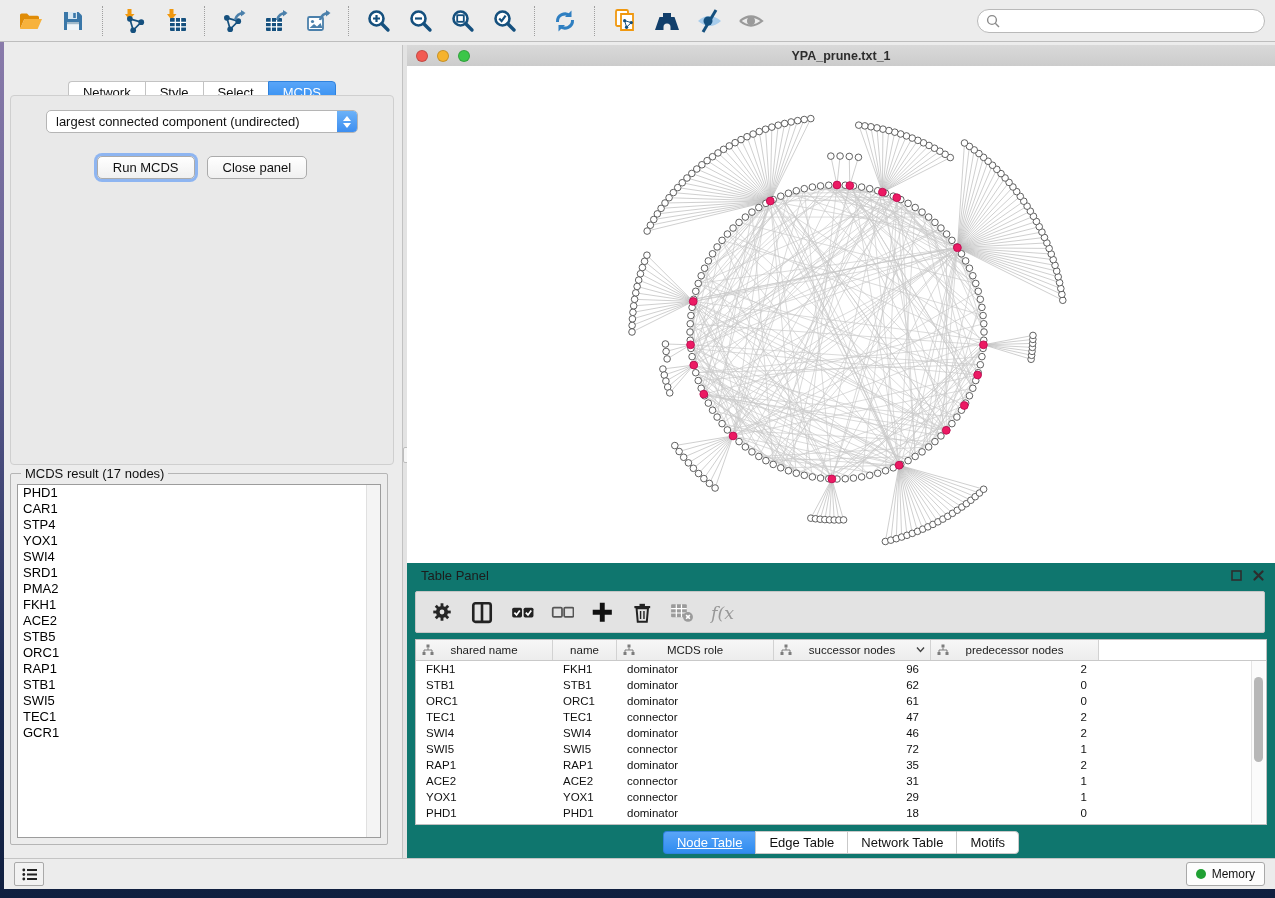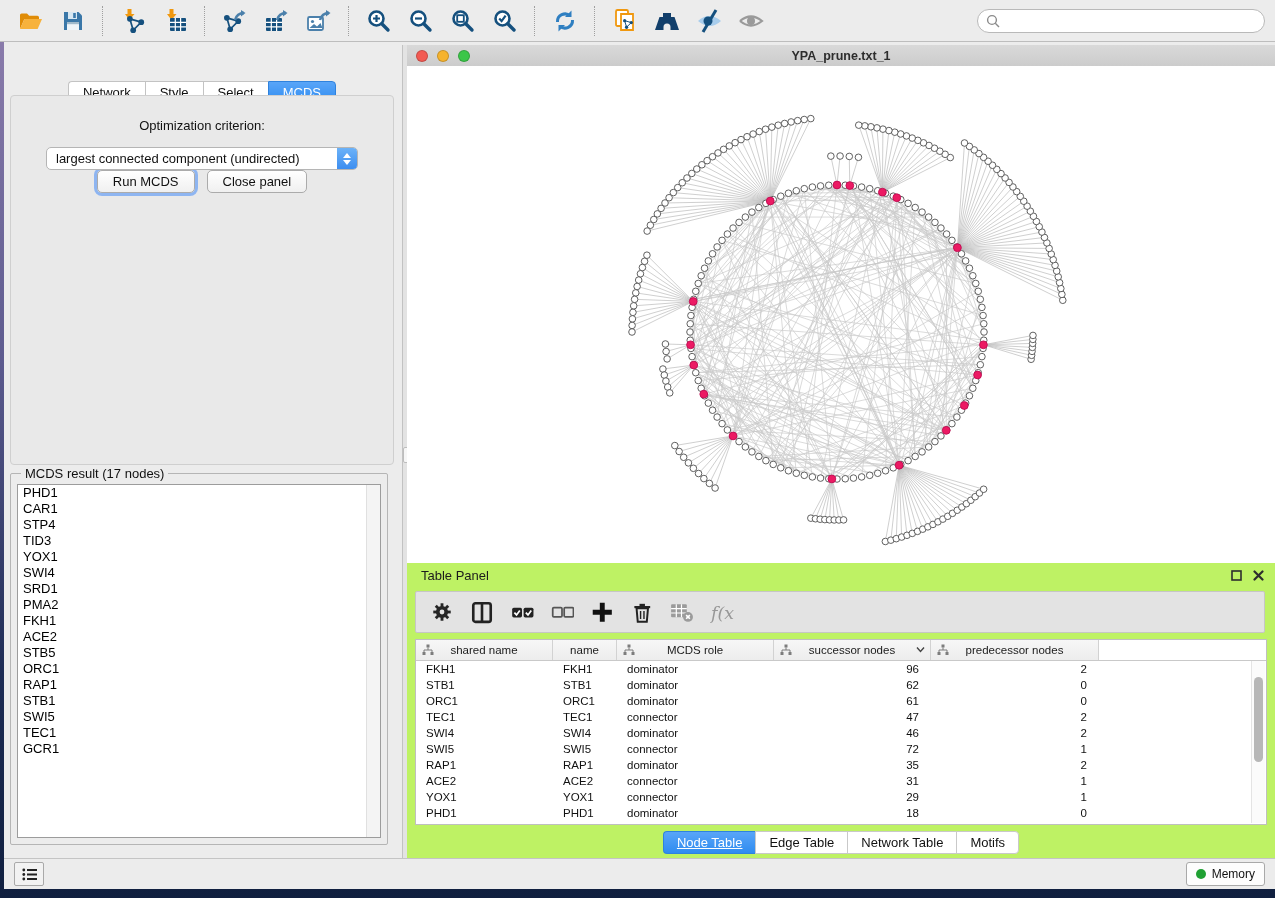--- a/index.html
+++ b/index.html
@@ -34,21 +34,21 @@
   .optlabel{text-align:center;font-size:13px;color:#111;margin-top:22px;}
   .dropdown{position:relative;margin:14px auto 0;width:312px;height:23px;background:#fff;
     border:1px solid #b5b5b5;border-radius:5px;cursor:pointer;box-sizing:border-box;}
   .dropdown .dval{font-size:13px;color:#111;line-height:21px;padding-left:9px;white-space:nowrap;}
   .dd-step{position:absolute;right:0;top:0;width:20px;height:21px;border-radius:0 4px 4px 0;
     background:linear-gradient(180deg,#6cb2f8,#3d8ef0);display:flex;flex-direction:column;
     align-items:center;justify-content:center;}
   .dd-step span{width:0;height:0;border-left:4px solid transparent;border-right:4px solid transparent;}
   .dd-step .up{border-bottom:5px solid #fff;margin-bottom:2px;}
   .dd-step .dn{border-top:5px solid #fff;}
-  .btnrow{display:flex;justify-content:center;gap:12px;margin-top:0;}
+  .btnrow{display:flex;justify-content:center;gap:12px;margin-top:23px;}
   .pbtn{font-size:13px;padding:3px 15px;background:linear-gradient(180deg,#ffffff,#f0f0f0);
     border:1px solid #ababab;border-radius:5px;cursor:pointer;color:#111;}
   .pbtn.focusring{box-shadow:0 0 0 3px rgba(82,146,247,.6);}
   .groupbox{position:absolute;left:6px;top:428px;width:376px;height:370px;border:1px solid #b5b5b5;
     border-radius:2px;}
   .grouplabel{position:absolute;left:10px;top:-8px;background:#ececec;padding:0 4px;font-size:13px;color:#111;}
   .resultlist{position:absolute;left:6px;top:10px;right:6px;bottom:6px;background:#fff;
     border:1px solid #9c9c9c;overflow:hidden;}
   .resultlist .item{font-size:13px;line-height:16px;padding-left:5px;color:#000;}
   .rl-scroll{position:absolute;right:0;top:0;bottom:0;width:13px;background:#f4f4f4;border-left:1px solid #e0e0e0;}
@@ -60,21 +60,21 @@
   
   .netpanel{position:absolute;left:403px;top:3px;width:868px;height:518px;background:#fff;}
   .net-title{height:21px;background:linear-gradient(180deg,#d9d9d9,#cccccc);border-bottom:1px solid #a8a8a8;
     position:relative;display:flex;align-items:center;}
   .tlights{display:flex;gap:9px;margin-left:9px;}
   .tl{width:12px;height:12px;border-radius:50%;border:1px solid rgba(0,0,0,.18);box-sizing:border-box;cursor:pointer;}
   .tl.r{background:#f25a52;} .tl.y{background:#f6b32e;} .tl.g{background:#3bc649;}
   .net-title .ttext{position:absolute;left:0;right:0;text-align:center;font-size:12.5px;font-weight:700;color:#2d2d2d;}
   .netcanvas{position:absolute;left:0;top:21px;width:868px;height:497px;background:#fff;}
   
-  .tablepanel{position:absolute;left:403px;top:521px;width:868px;height:295px;background:#bef264;}
+  .tablepanel{position:absolute;left:403px;top:521px;width:868px;height:295px;background:#0f766e;}
   .tp-toolbar{position:absolute;left:8px;top:28px;width:850px;height:42px;background:#e3e3e3;
     border:1px solid #c6c6c6;border-radius:2px;display:flex;align-items:center;padding:0 12px;box-sizing:border-box;}
   .tp-ic{width:28px;height:26px;margin-right:12px;border:none;background:transparent;
     display:flex;align-items:center;justify-content:center;cursor:pointer;padding:0;}
   .tp-ic svg{width:24px;height:24px;}
   .tp-ic.dis{cursor:default;}
   .tbl{position:absolute;left:8px;top:76px;width:852px;height:186px;background:#fff;
     border:1px solid #bfbfbf;box-sizing:border-box;overflow:hidden;}
   .thead{display:flex;height:20px;background:linear-gradient(180deg,#f7f7f7,#ededed);
     border-bottom:1px solid #c9c9c9;}
@@ -273,41 +273,39 @@
   <div class="app">
 
     <div class="cpanel">
       <div class="ctabs" id="ctabs">
           <div class="ctab">Network</div>
           <div class="ctab">Style</div>
           <div class="ctab">Select</div>
           <div class="ctab sel">MCDS</div>
         </div>
       <div class="cbody">
-        <div class="optlabel">Optimization criterion:</div>
         <div class="dropdown">
           <div class="dval">largest connected component (undirected)</div>
           <div class="dd-step">
               <span class="up"></span>
               <span class="dn"></span>
             </div>
         </div>
         <div class="btnrow">
           <button class="pbtn focusring">Run MCDS</button>
           <button class="pbtn">Close panel</button>
         </div>
       </div>
       <div class="groupbox">
         <div class="grouplabel">MCDS result (17 nodes)</div>
         <div class="resultlist" id="resultlist">
           <div class="rl-scroll"></div>
         <div class="item">PHD1</div>
             <div class="item">CAR1</div>
             <div class="item">STP4</div>
-            <div class="item">TID3</div>
             <div class="item">YOX1</div>
             <div class="item">SWI4</div>
             <div class="item">SRD1</div>
             <div class="item">PMA2</div>
             <div class="item">FKH1</div>
             <div class="item">ACE2</div>
             <div class="item">STB5</div>
             <div class="item">ORC1</div>
             <div class="item">RAP1</div>
             <div class="item">STB1</div>

